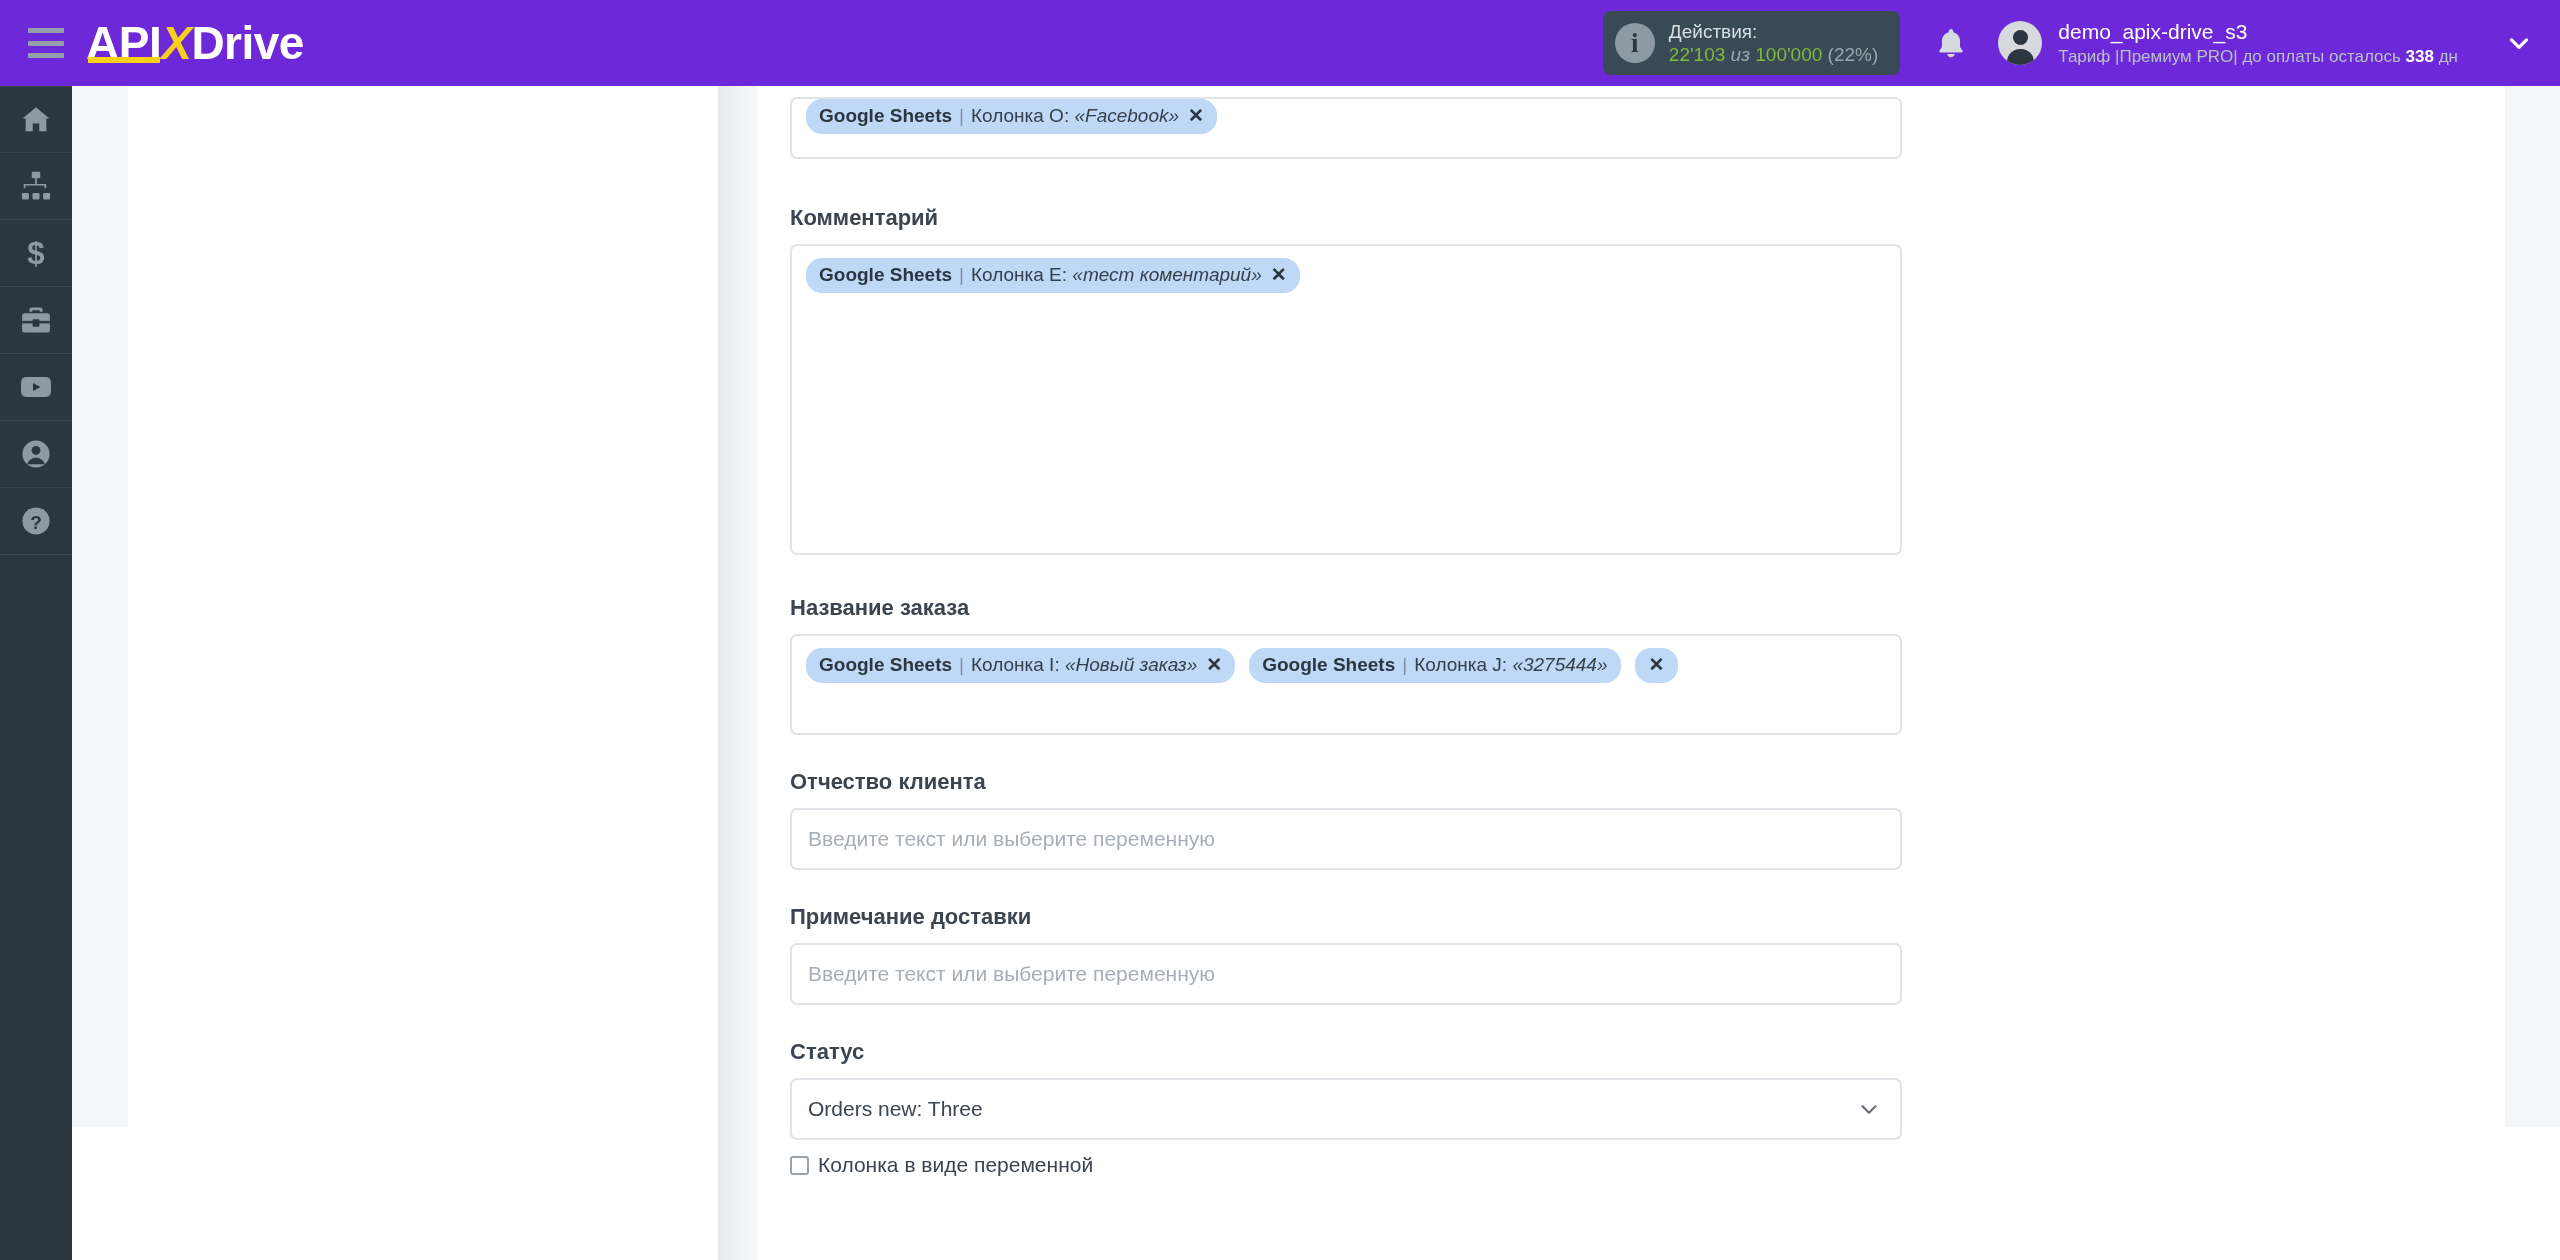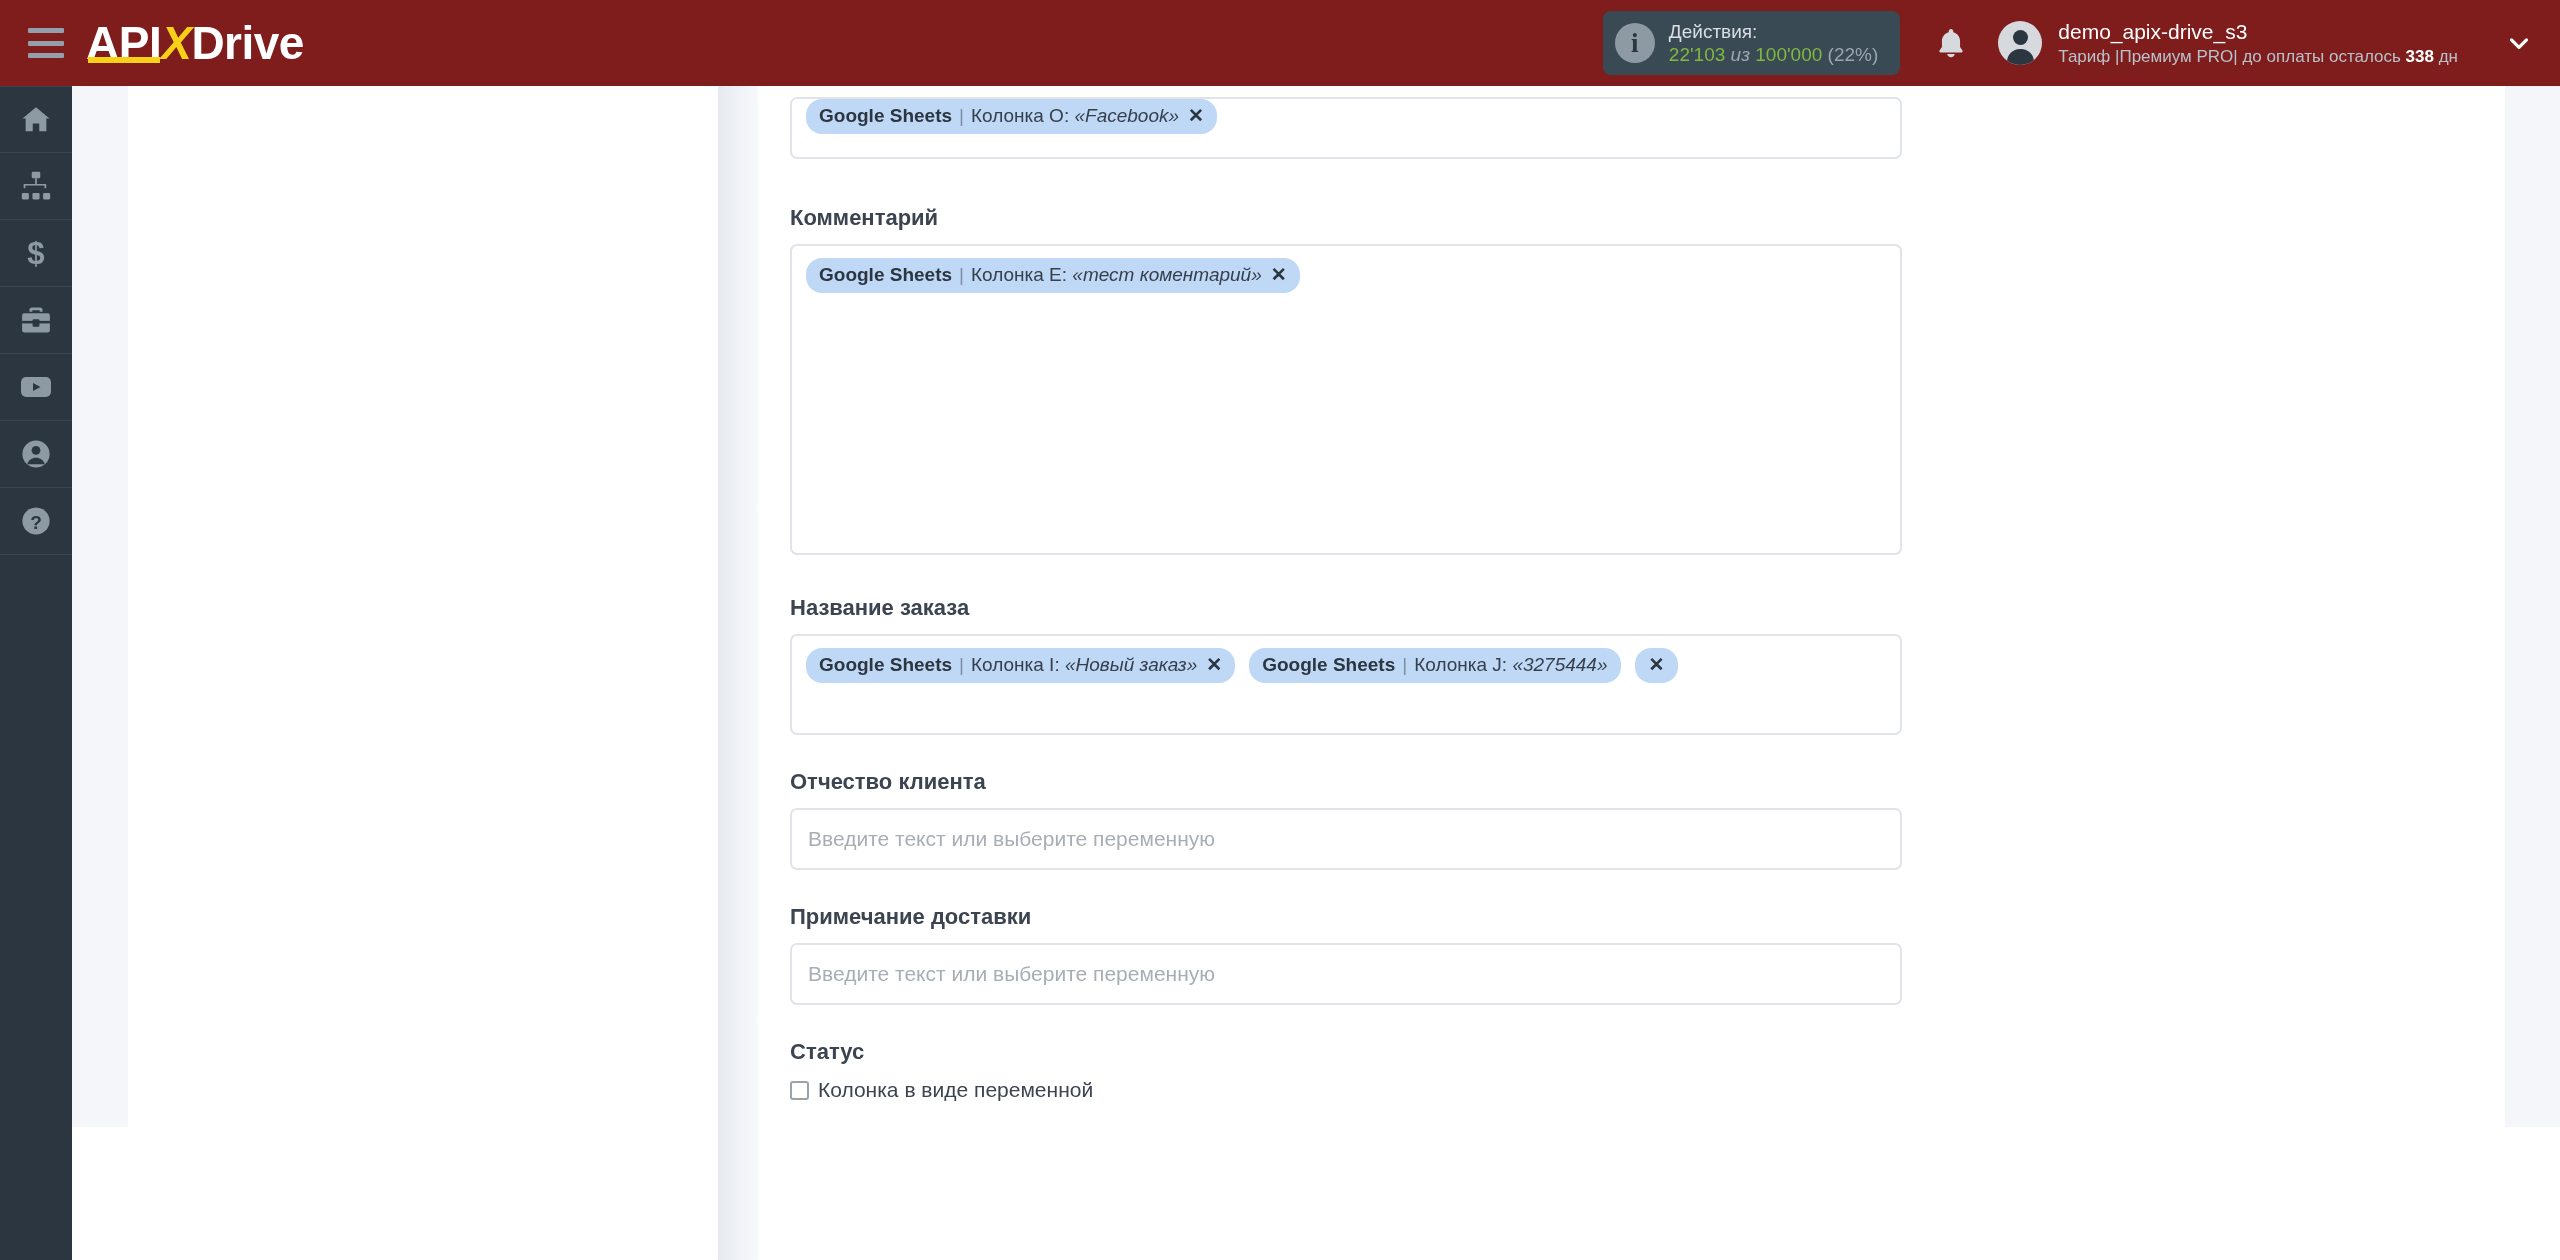--- a/index.html
+++ b/index.html
@@ -11,21 +11,21 @@
     font-family: "Liberation Sans", sans-serif;
     background: #ffffff;
   }
 
   
   .topbar {
     position: absolute;
     top: 0; left: 0;
     width: 2560px;
     height: 86px;
-    background: #7f1d1d;
+    background: #6d28d9;
     display: flex;
     align-items: center;
     z-index: 30;
   }
 
   .burger {
     width: 36px;
     height: 30px;
     margin-left: 28px;
     margin-right: 22px;
@@ -503,20 +503,26 @@
         <span class="field-label">Примечание доставки</span>
         <div class="text-input">
           <span>Введите текст или выберите переменную</span>
         </div>
       </div>
 
       <div class="sp-34"></div>
 
       <div class="field">
         <span class="field-label">Статус</span>
+        <div class="select-box">
+          <span>Orders new: Three</span>
+          <svg width="26" height="26" viewBox="0 0 24 24">
+            <path d="M6 9.5l6 6 6-6" stroke="#6b7178" stroke-width="2.1" fill="none" stroke-linecap="round" stroke-linejoin="round"></path>
+          </svg>
+        </div>
         <div class="checkrow">
           <span class="checkbox"></span>
           <span class="checklabel">Колонка в виде переменной</span>
         </div>
       </div>
 
     </div>
   </div>
 </div>
 

